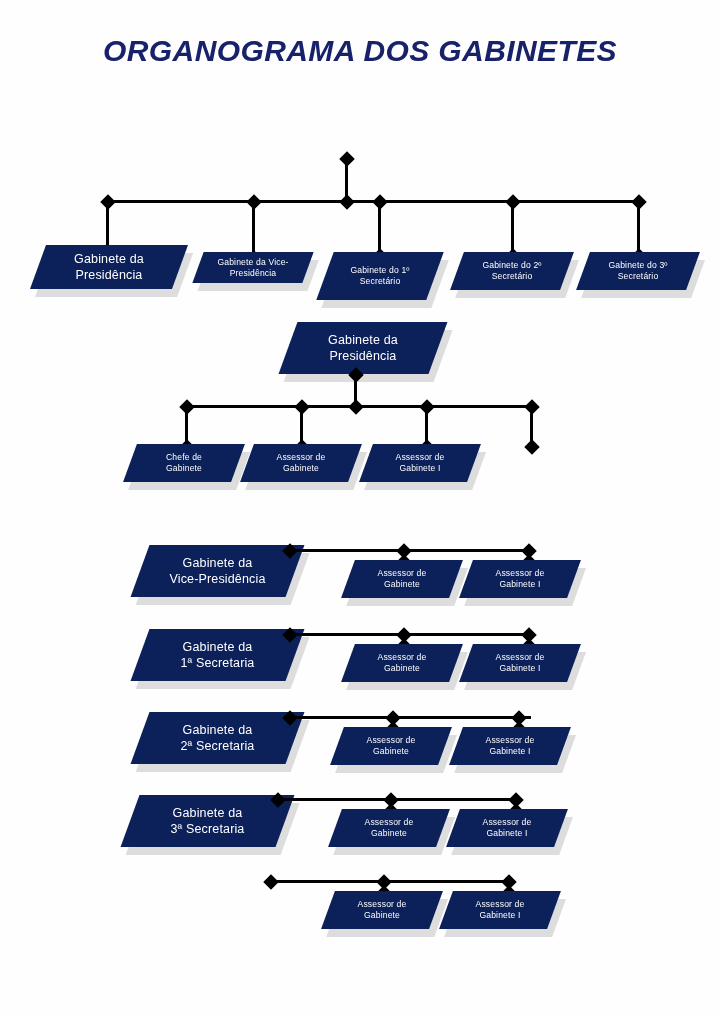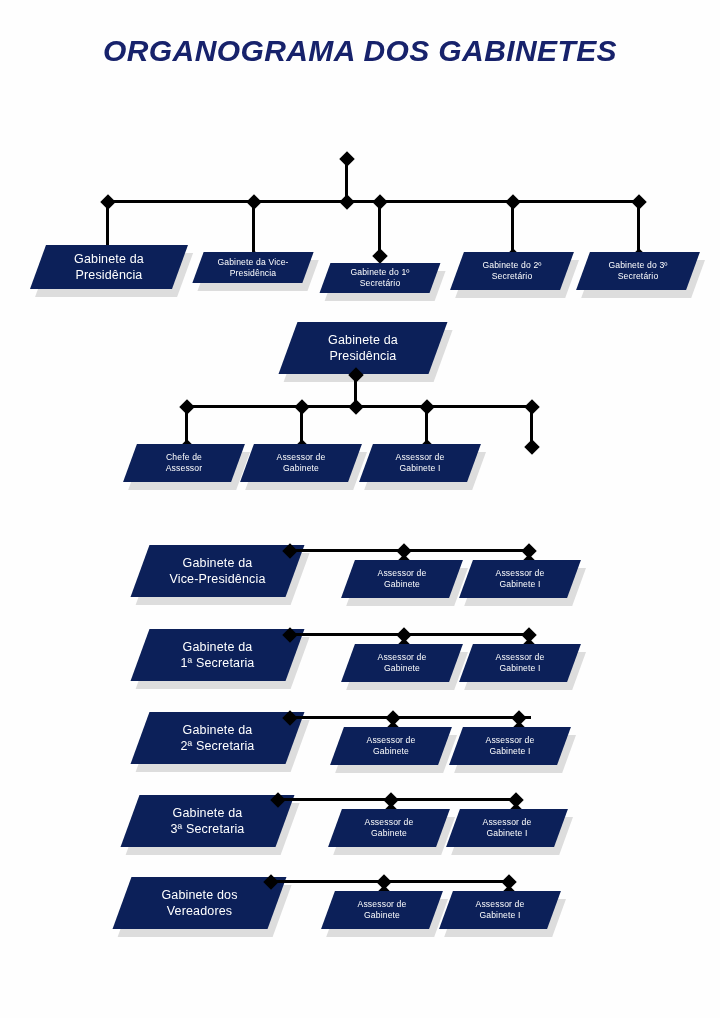--- a/index.html
+++ b/index.html
@@ -93,21 +93,21 @@
 Presidência</div>
   </div>
 
   <div class="node small" style="left:198px;top:252px;width:110px;height:31px;">
     <div class="shadow"></div>
     <div class="face"></div>
     <div class="label">Gabinete da Vice-
 Presidência</div>
   </div>
 
-  <div class="node small" style="left:325px;top:263px;width:110px;height:30px;">
+  <div class="node small" style="left:325px;top:252px;width:110px;height:48px;">
     <div class="shadow"></div>
     <div class="face"></div>
     <div class="label">Gabinete do 1º
 Secretário</div>
   </div>
 
   <div class="node small" style="left:457px;top:252px;width:110px;height:38px;">
     <div class="shadow"></div>
     <div class="face"></div>
     <div class="label">Gabinete do 2º
@@ -147,21 +147,21 @@
   <div class="dia" style="left:427px;top:447px;"></div>
 
   <div class="dia" style="left:532px;top:407px;"></div>
   <div class="vline" style="left:530px;top:407px;height:40px;"></div>
   <div class="dia" style="left:532px;top:447px;"></div>
 
   <div class="node small" style="left:130px;top:444px;width:108px;height:38px;">
     <div class="shadow"></div>
     <div class="face"></div>
     <div class="label">Chefe de
-Assessor</div>
+Gabinete</div>
   </div>
 
   <div class="node small" style="left:247px;top:444px;width:108px;height:38px;">
     <div class="shadow"></div>
     <div class="face"></div>
     <div class="label">Assessor de
 Gabinete</div>
   </div>
 
   <div class="node small" style="left:366px;top:444px;width:108px;height:38px;">
@@ -293,26 +293,20 @@
 Gabinete</div>
   </div>
 
   <div class="node small" style="left:453px;top:809px;width:108px;height:38px;">
     <div class="shadow"></div>
     <div class="face"></div>
     <div class="label">Assessor de
 Gabinete I</div>
   </div>
 
-  <div class="node mid" style="left:122px;top:877px;width:155px;height:52px;">
-    <div class="shadow"></div>
-    <div class="face"></div>
-    <div class="label">Gabinete dos
-Vereadores</div>
-  </div>
 
   <div class="hline" style="left:269px;top:880px;width:243px;"></div>
   <div class="dia" style="left:271px;top:882px;"></div>
 
   <div class="dia" style="left:384px;top:882px;"></div>
   <div class="vline" style="left:382px;top:882px;height:11px;"></div>
   <div class="dia" style="left:384px;top:893px;"></div>
 
   <div class="dia" style="left:509px;top:882px;"></div>
   <div class="vline" style="left:507px;top:882px;height:11px;"></div>

